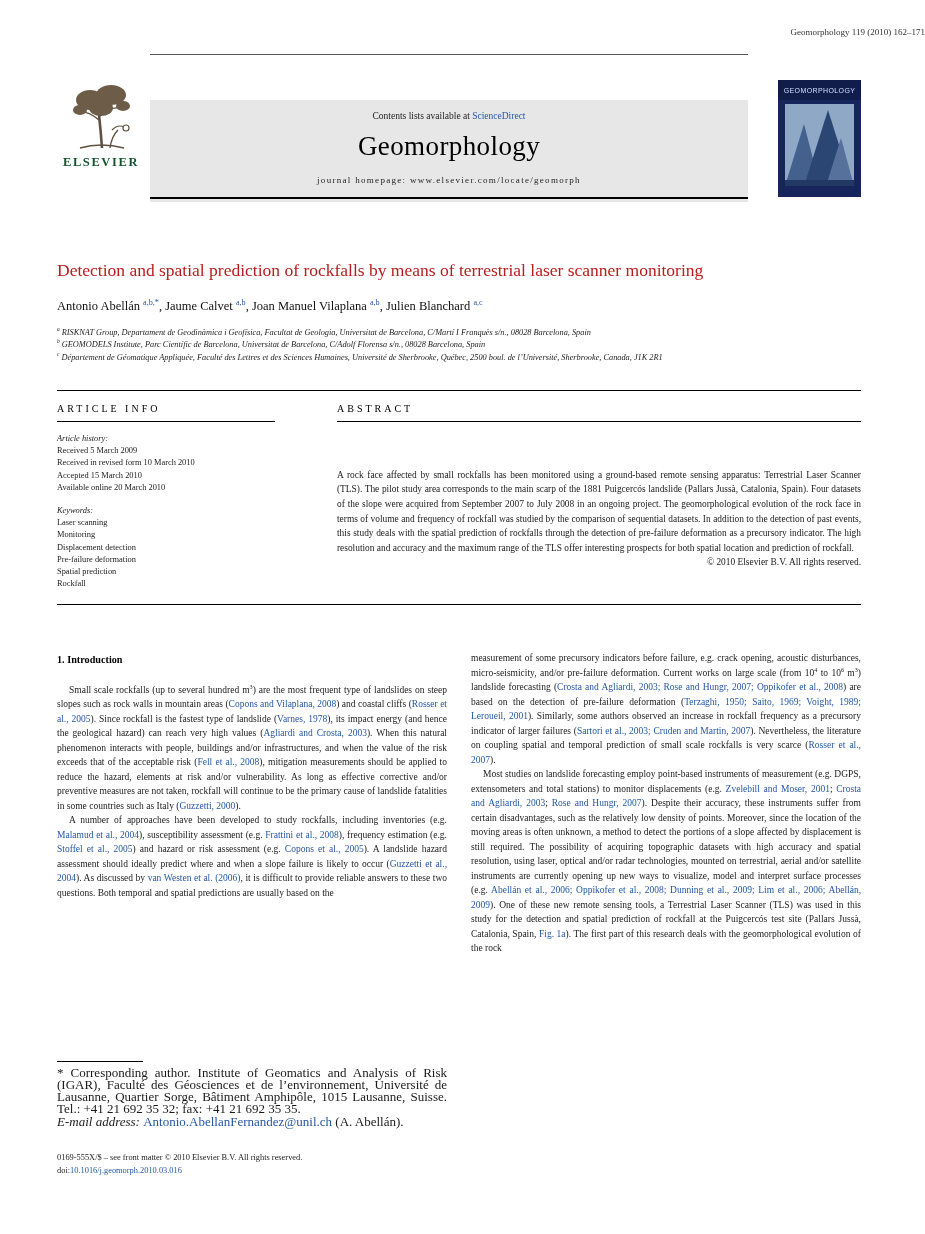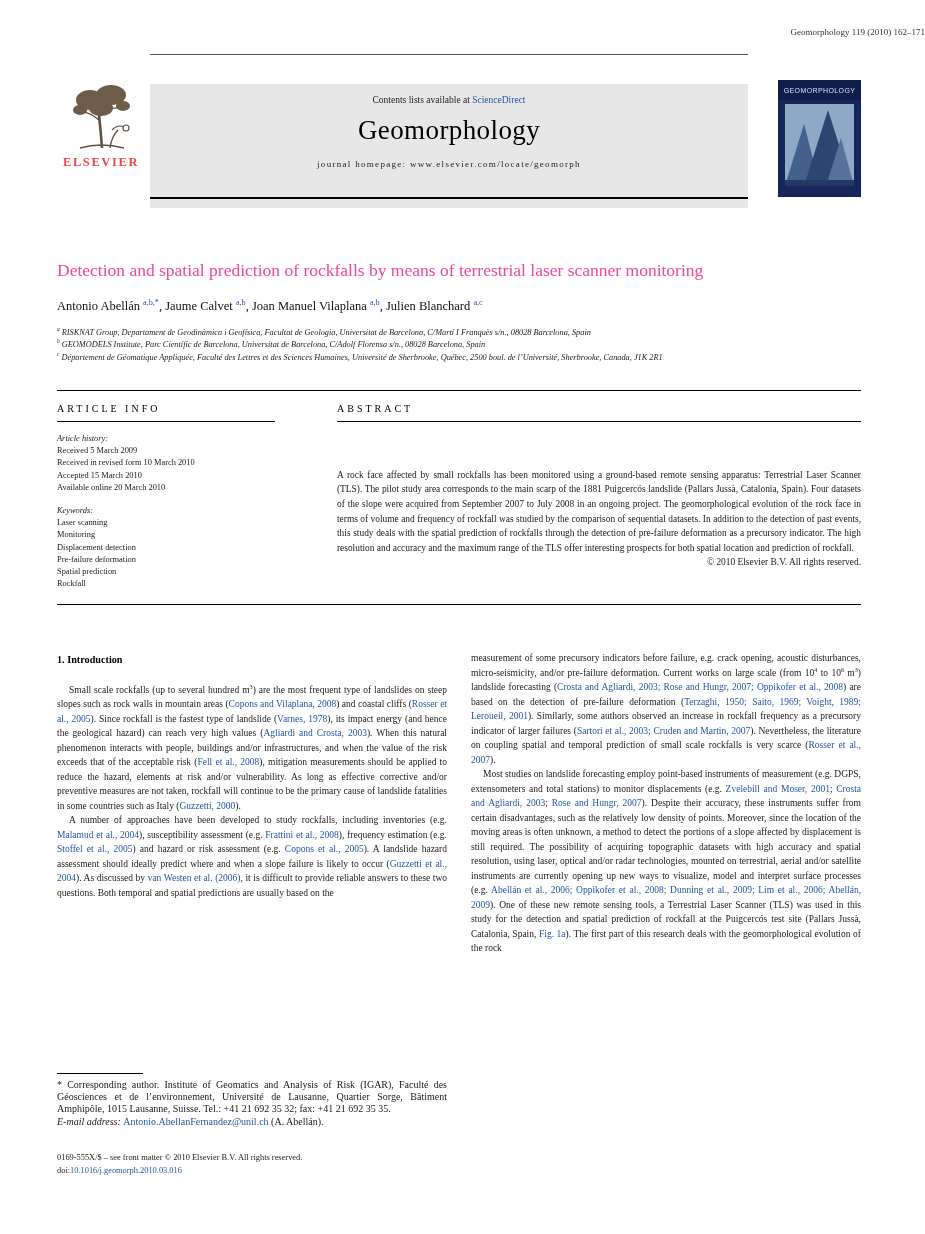--- a/index.html
+++ b/index.html
@@ -9,32 +9,32 @@
     font-family:"Liberation Serif", serif; color:#1a1a1a; margin:0 auto;
   }
   .citation { padding-top:27px; text-align:right; font-size:9px; color:#333; }
 
   
   .mast { position:relative; margin:17px 64px 0 57px; height:146px; }
   .mast-line { position:absolute; left:93px; right:113px; top:0; border-top:1px solid #555; }
   .mast-thick { position:absolute; left:93px; right:113px; top:143px; border-top:2.5px solid #000; }
   .logo { position:absolute; left:0; top:28px; width:88px; height:115px; text-align:center; }
   .logo svg { display:block; margin:0 auto; }
-  .logo-text { font-size:12.5px; letter-spacing:1.6px; color:#ef4444; font-weight:bold; margin-top:1px; }
-  .mast-center { position:absolute; left:93px; right:113px; top:30px; height:124px;
+  .logo-text { font-size:12.5px; letter-spacing:1.6px; color:#14532d; font-weight:bold; margin-top:1px; }
+  .mast-center { position:absolute; left:93px; right:113px; top:46px; height:102px;
     background:#e7e7e7; text-align:center; padding-top:11px; }
   .contents-line { font-size:9.5px; color:#222; }
   .link { color:#2456a4; }
   .jtitle { font-size:27px; margin-top:10px; letter-spacing:.4px; color:#000; }
   .homepage { font-size:9px; letter-spacing:1.3px; margin-top:13px; color:#222; }
   .cover { position:absolute; right:0; top:26px; width:83px; height:117px; }
   .cover svg { display:block; }
 
   
-  .title { margin:57px 140px 0 57px; font-size:17.5px; font-weight:normal; line-height:26px; color:#ec4899; }
+  .title { margin:57px 140px 0 57px; font-size:17.5px; font-weight:normal; line-height:26px; color:#b91c1c; }
   .authors { margin:16px 64px 0 57px; font-size:12.5px; color:#111; }
   .affils { margin:13px 64px 0 57px; font-size:8.3px; line-height:12.3px; font-style:italic; color:#222; }
 
   .rule-thick { margin:26px 64px 0 57px; border-top:1.5px solid #000; }
 
   
   .info-abs { display:flex; margin:0 64px 0 57px; border-bottom:1px solid #000; padding:12px 0 14px;gap:26px; }
   .info-col { width:218px; flex:0 0 auto; margin-right:36px; }
   .abs-col { flex:1; }
   .sec-head { font-size:10px; letter-spacing:3px; color:#000; padding-bottom:7px;
@@ -51,21 +51,21 @@
   .bcol h2 { font-size:10.2px; font-weight:bold; color:#000; margin:2px 0 15px; }
   .bcol p { text-indent:12px; }
   .bcol p.noindent { text-indent:0; }
 
   sup { font-size:65%; line-height:0; }
   .seg-link, .seg-suplink { color:#2456a4;font-family:Liberation Serif, serif; }
   .seg-i { font-style:italic; }
 
   
   .footnote { position:absolute; left:57px; bottom:106px; width:390px;
-    font-size:10px; line-height:11.9px; text-align:justify; }
+    font-size:13px; line-height:11.9px; text-align:justify; }
   .footnote-rule { width:86px; border-top:1px solid #000; margin-bottom:5px; }
   .fn-email { margin-top:1px; }
   .bottom-block { position:absolute; left:57px; bottom:57px; font-size:8.4px; line-height:12.3px; }
 </style>
 </head>
 <body>
 
 <div class="page">
 
   <div class="citation">Geomorphology 119 (2010) 162–171</div>

